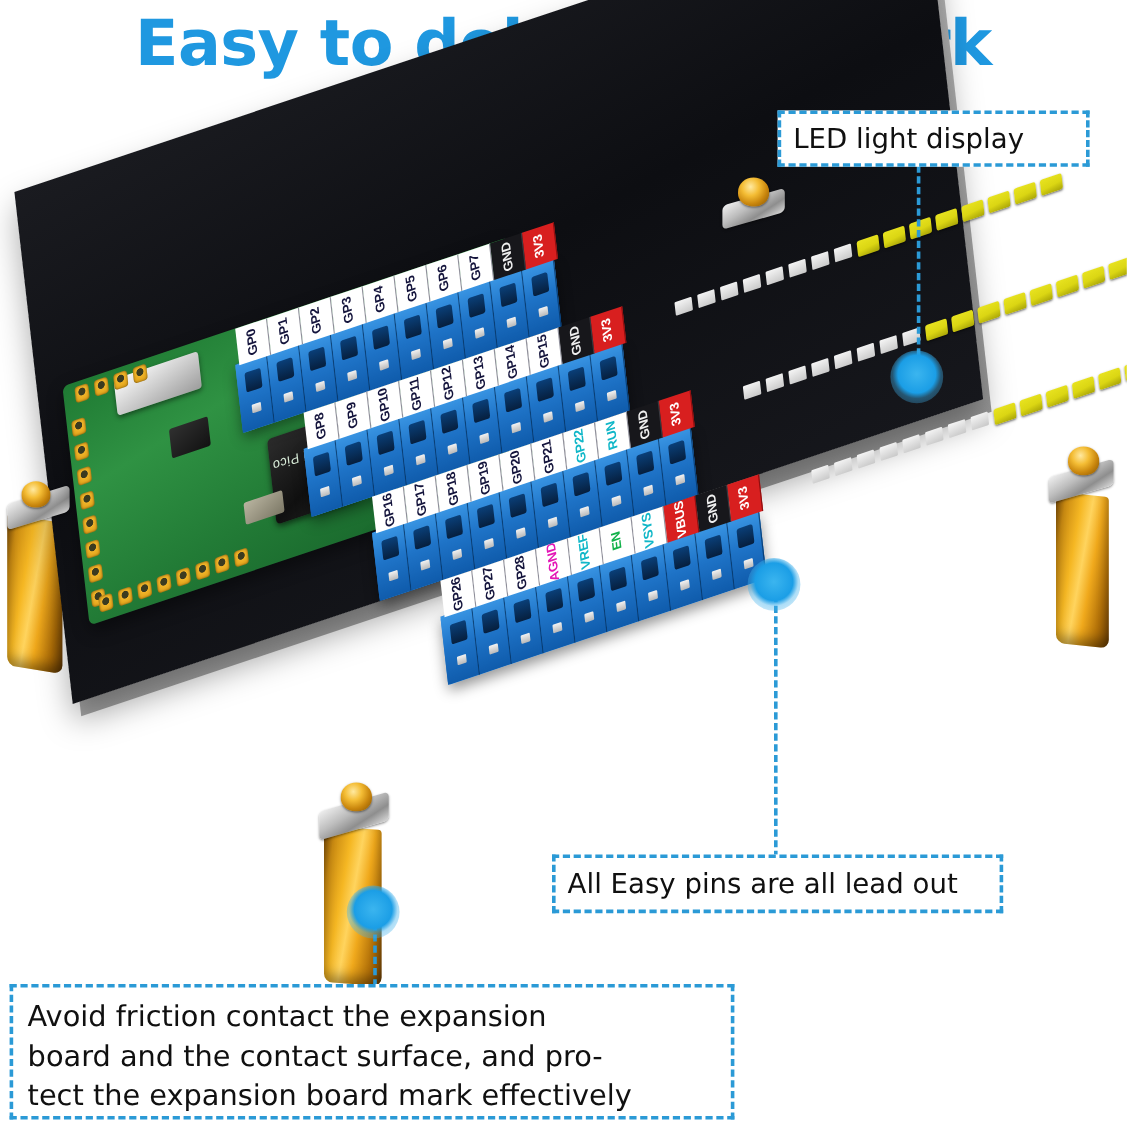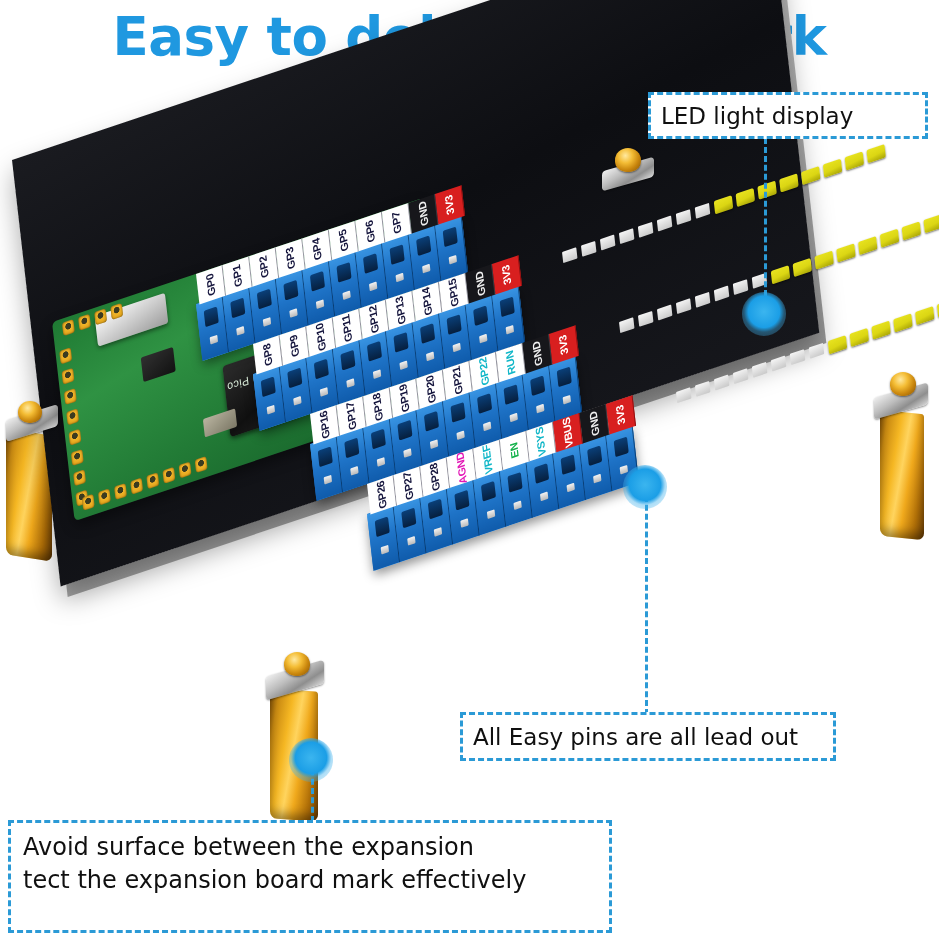--- a/index.html
+++ b/index.html
@@ -27,21 +27,21 @@
     position: absolute;
     background: #ffffff;
     border: 3px dashed #2b9ad6;
     color: #101010;
     font-family: "DejaVu Sans", sans-serif;
     display: flex; align-items: center; justify-content: flex-start;
     padding: 3px 10px;
     z-index: 40;
   }
   .callout .line { display: block; white-space: nowrap; }
-  #callout-led { left: 648px; top: 92px; width: 280px; height: 47px; font-size: 23px; }
+  #callout-led { left: 648px; top: 92px; width: 260px; height: 47px; font-size: 23px; }
   #callout-pins { left: 460px; top: 712px; width: 376px; height: 49px; font-size: 23px; }
   #callout-friction {
     left: 8px; top: 820px; width: 604px; height: 113px;
     font-size: 24px; line-height: 33px; display: block; padding: 8px 12px;
   }
 
   
   .leader-v {
     position: absolute; width: 0;
     border-left: 3px dashed #2b9ad6;
@@ -573,17 +573,18 @@
 
   <div class="callout" id="callout-led">
     <span class="line">LED light display</span>
   </div>
 
   <div class="callout" id="callout-pins">
     <span class="line">All Easy pins are all lead out</span>
   </div>
 
   <div class="callout" id="callout-friction">
-    <span class="line">Avoid surface between the expansion</span>
+    <span class="line">Avoid friction contact the expansion</span>
+    <span class="line">board and the contact surface, and pro-</span>
     <span class="line">tect the expansion board mark effectively</span>
   </div>
 
 </div>
 
 </body></html>

